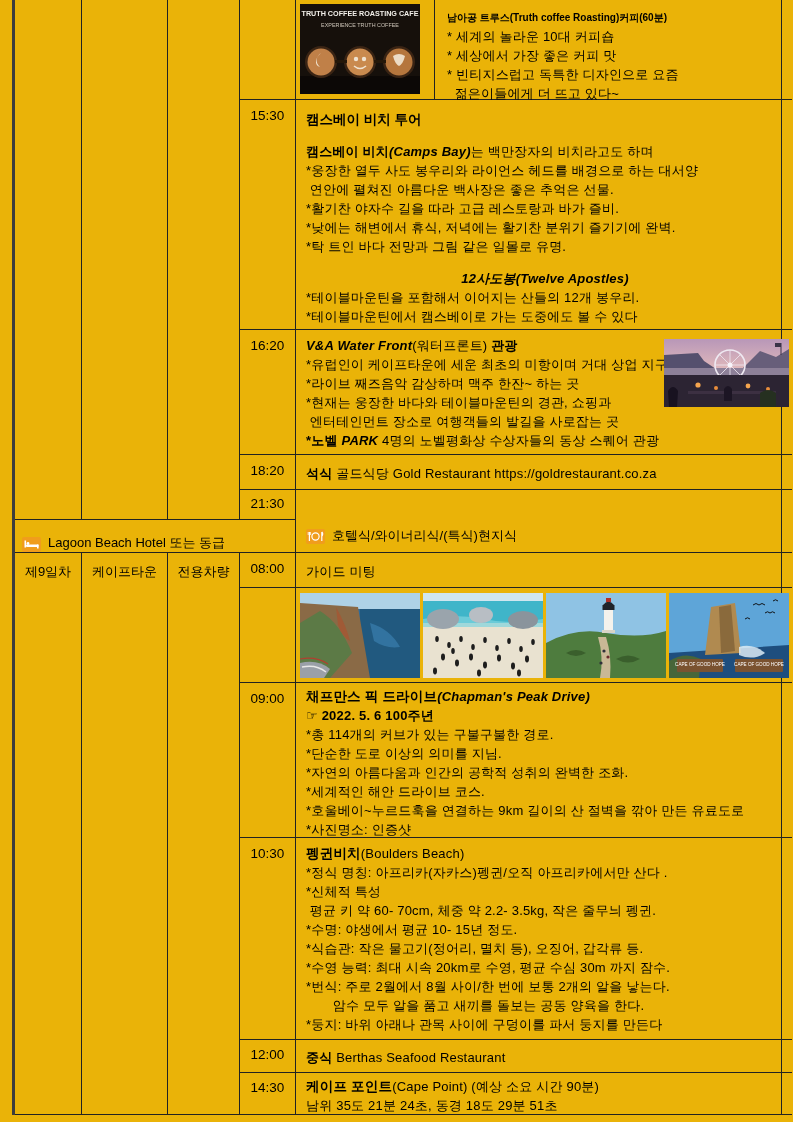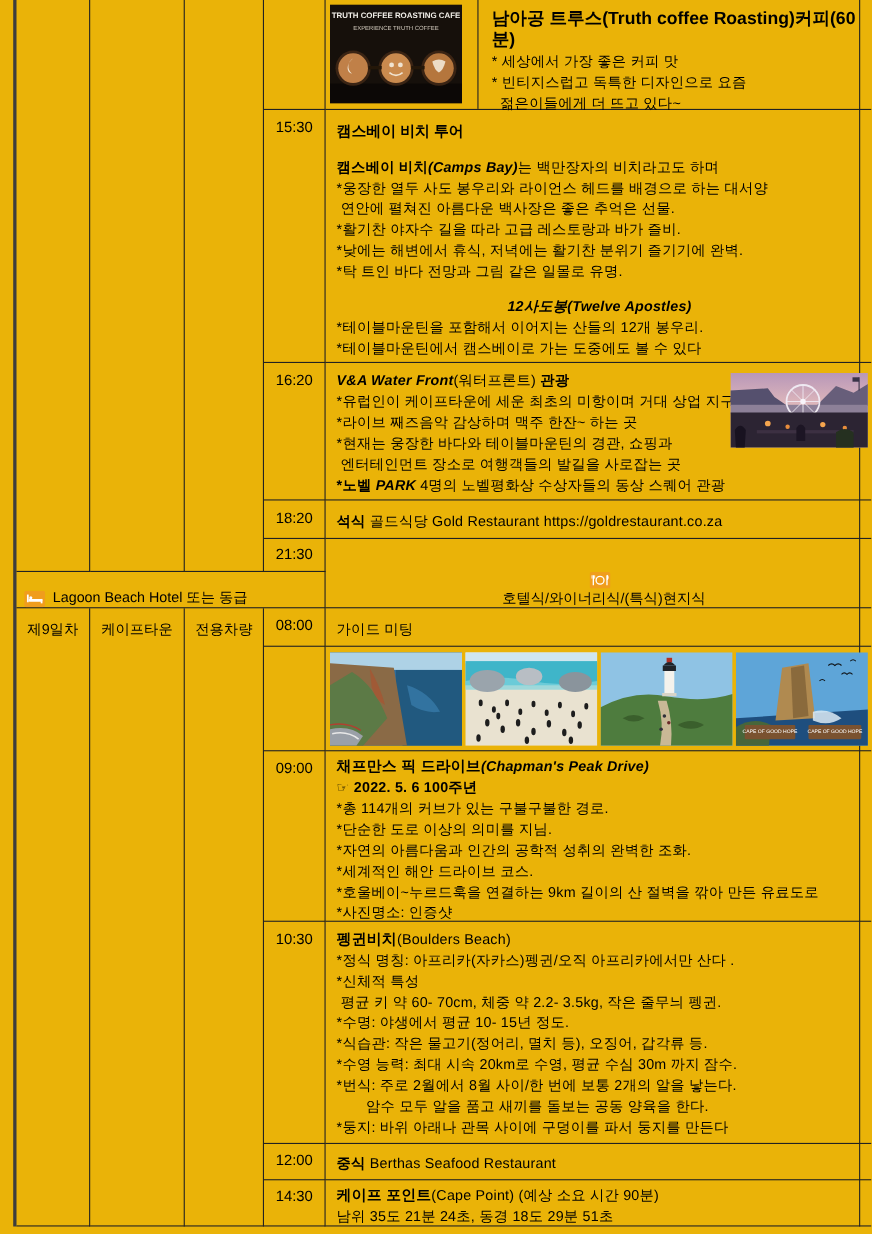--- a/index.html
+++ b/index.html
@@ -19,21 +19,21 @@
   .bold{font-weight:bold;}
   .bi{font-weight:bold;font-style:italic;text-align:center;}
   .title{font-weight:bold;font-size:13.5px;line-height:19px;}
   .spacer{height:13px;}
   
   .coffee-desc{padding:0;display:flex;}
   .coffee-img-cell{width:130px;border-right:1.4px solid #222;padding:4px 4px;}
   .coffee-txt-cell{flex:1;padding:8px 8px 0 12px;}
   
   .hotel-cell{grid-column:1/5;grid-row:6;display:flex;align-items:flex-end;padding-left:7px;font-size:13px;}
-  .meal-cell{grid-column:5;grid-row:6;display:flex;align-items:center;padding-left:10px;font-size:13px;flex-direction:column;}
+  .meal-cell{grid-column:5;grid-row:6;display:flex;align-items:center;padding-left:10px;font-size:13px;}
   .icon-badge{display:inline-block;margin-right:7px;line-height:0;}
   
   .head-cell{display:flex;justify-content:center;padding-top:10px;font-size:13px;}
   
   .photos-cell{display:flex;gap:3px;padding:5px 3px 4px 4px;align-items:stretch;}
   .photos-cell svg{flex:1;height:85px;}
   .wf-photo{position:absolute;right:3px;top:9px;}
   .url{color:#000;text-decoration:none;}
 </style>
 </head>
@@ -69,22 +69,23 @@
           <g>
             <circle cx="99" cy="58" r="16" fill="#3a2414"></circle>
               <circle cx="99" cy="58" r="13.5" fill="#b5763d"></circle>
             <path d="M93 52 q6 -4 12 0 q-2 8 -6 10 q-4 -2 -6 -10z" fill="#ecdcc6"></path>
           </g>
           <rect x="35" y="56" width="12" height="3" fill="#241709"></rect>
             <rect x="74" y="56" width="12" height="3" fill="#241709"></rect>
         </svg>
       </div>
       <div class="coffee-txt-cell">
-        <div class="title" style="font-size:16px">남아공 트루스(Truth coffee Roasting)커피(60분)</div>
+        <div class="title" style="font-size:10px">남아공 트루스(Truth coffee Roasting)커피(60분)</div>
         <div>
+            <div class="t-line">* 세계의 놀라운 10대 커피숍</div>
             <div class="t-line">* 세상에서 가장 좋은 커피 맛</div>
             <div class="t-line">* 빈티지스럽고 독특한 디자인으로 요즘</div>
             <div class="t-line">  젊은이들에게 더 뜨고 있다~</div>
           </div>
       </div>
     </div>
 
     <div class="cell br bb time-cell" style="grid-row:2">15:30</div>
     <div class="cell bb desc-cell" style="grid-row:2;padding-top:10px">
       <div class="title">캠스베이 비치 투어</div>

